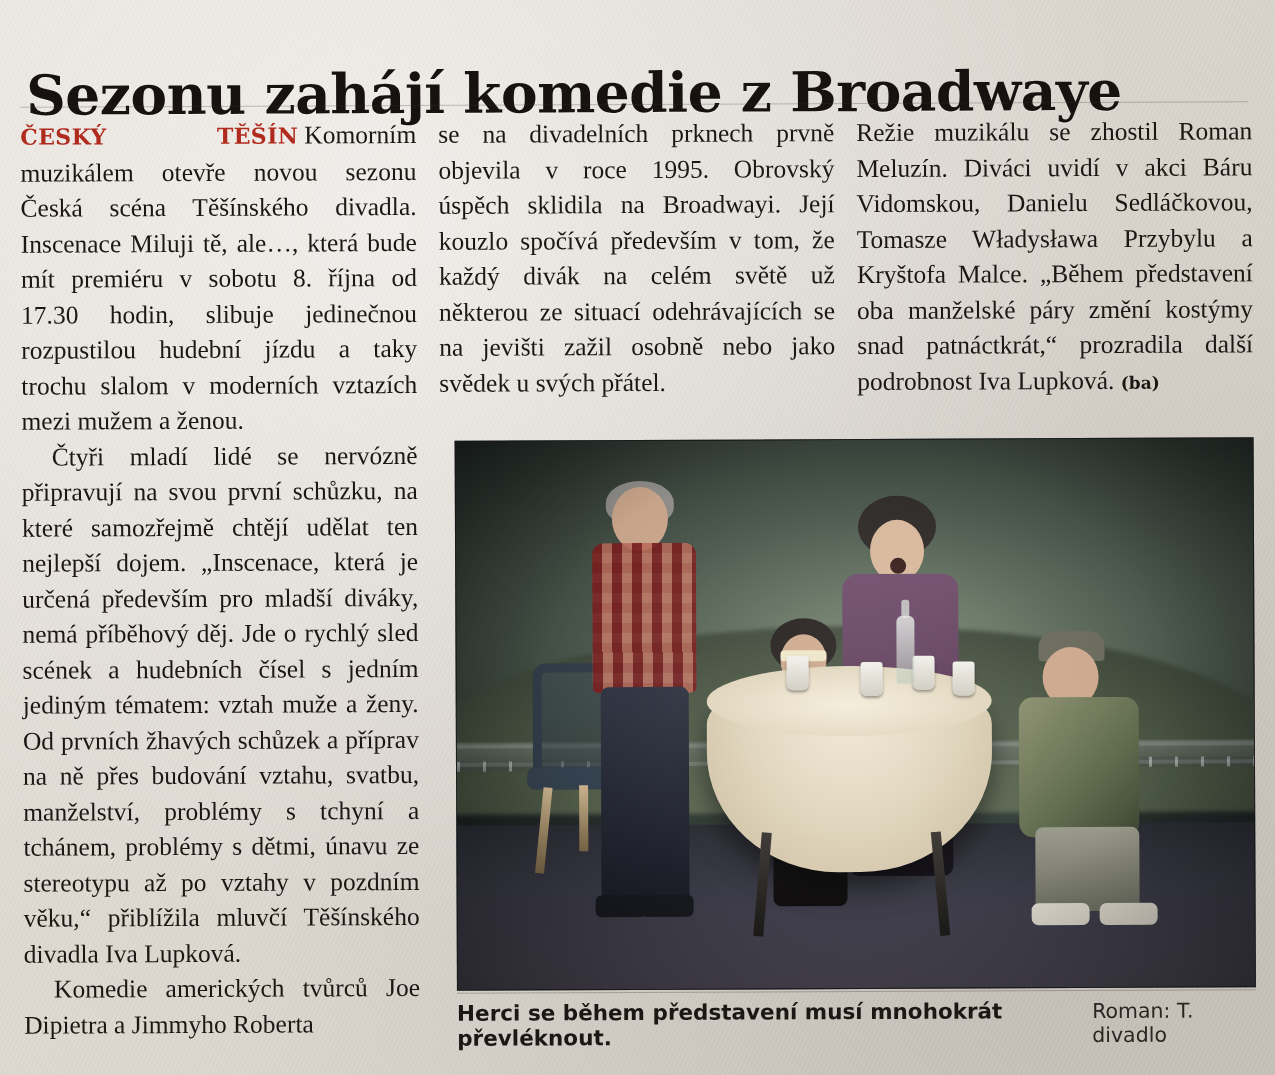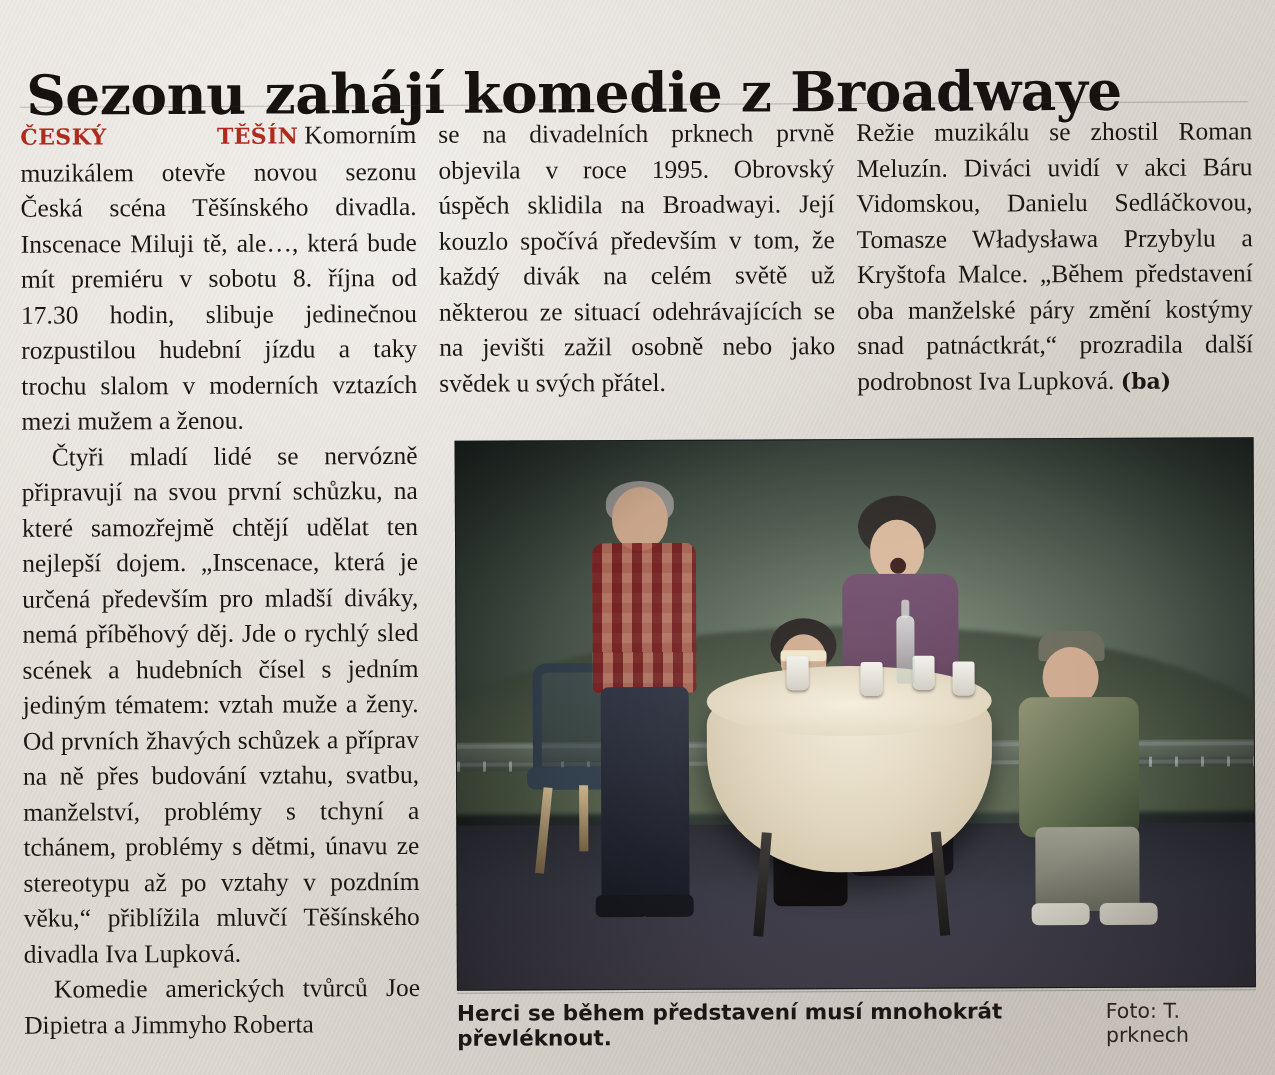--- a/index.html
+++ b/index.html
@@ -90,21 +90,21 @@
     font-weight: 700;
     font-size: 22px;
     letter-spacing: 0.4px;
     color: #b02a1e;
     text-transform: uppercase;
     margin-right: 6px;
   }
   .sig {
     font-family: "DejaVu Serif", serif;
     font-weight: 700;
-    font-size: 22px;
+    font-size: 17px;
   }
 
   
   .col3 {
     width: 396px;
   }
 
   .photo-block {
     position: absolute;
     left: 455px;
@@ -427,18 +427,18 @@
       <div class="cup" style="left:456px; top:216px;"></div>
       <div class="cup" style="left:496px; top:222px;"></div>
       <div class="bottle" style="left:440px; top:176px;"></div>
 
       <div class="photo-glow"></div>
     </div>
 
     <div class="caption-rule"></div>
     <div class="caption">
       <span>Herci se během představení musí mnohokrát převléknout.</span>
-      <span class="credit">Foto: T. prknech</span>
+      <span class="credit">Roman: T. divadlo</span>
     </div>
   </div>
 
 </div>
 </div>
 
 </body></html>

